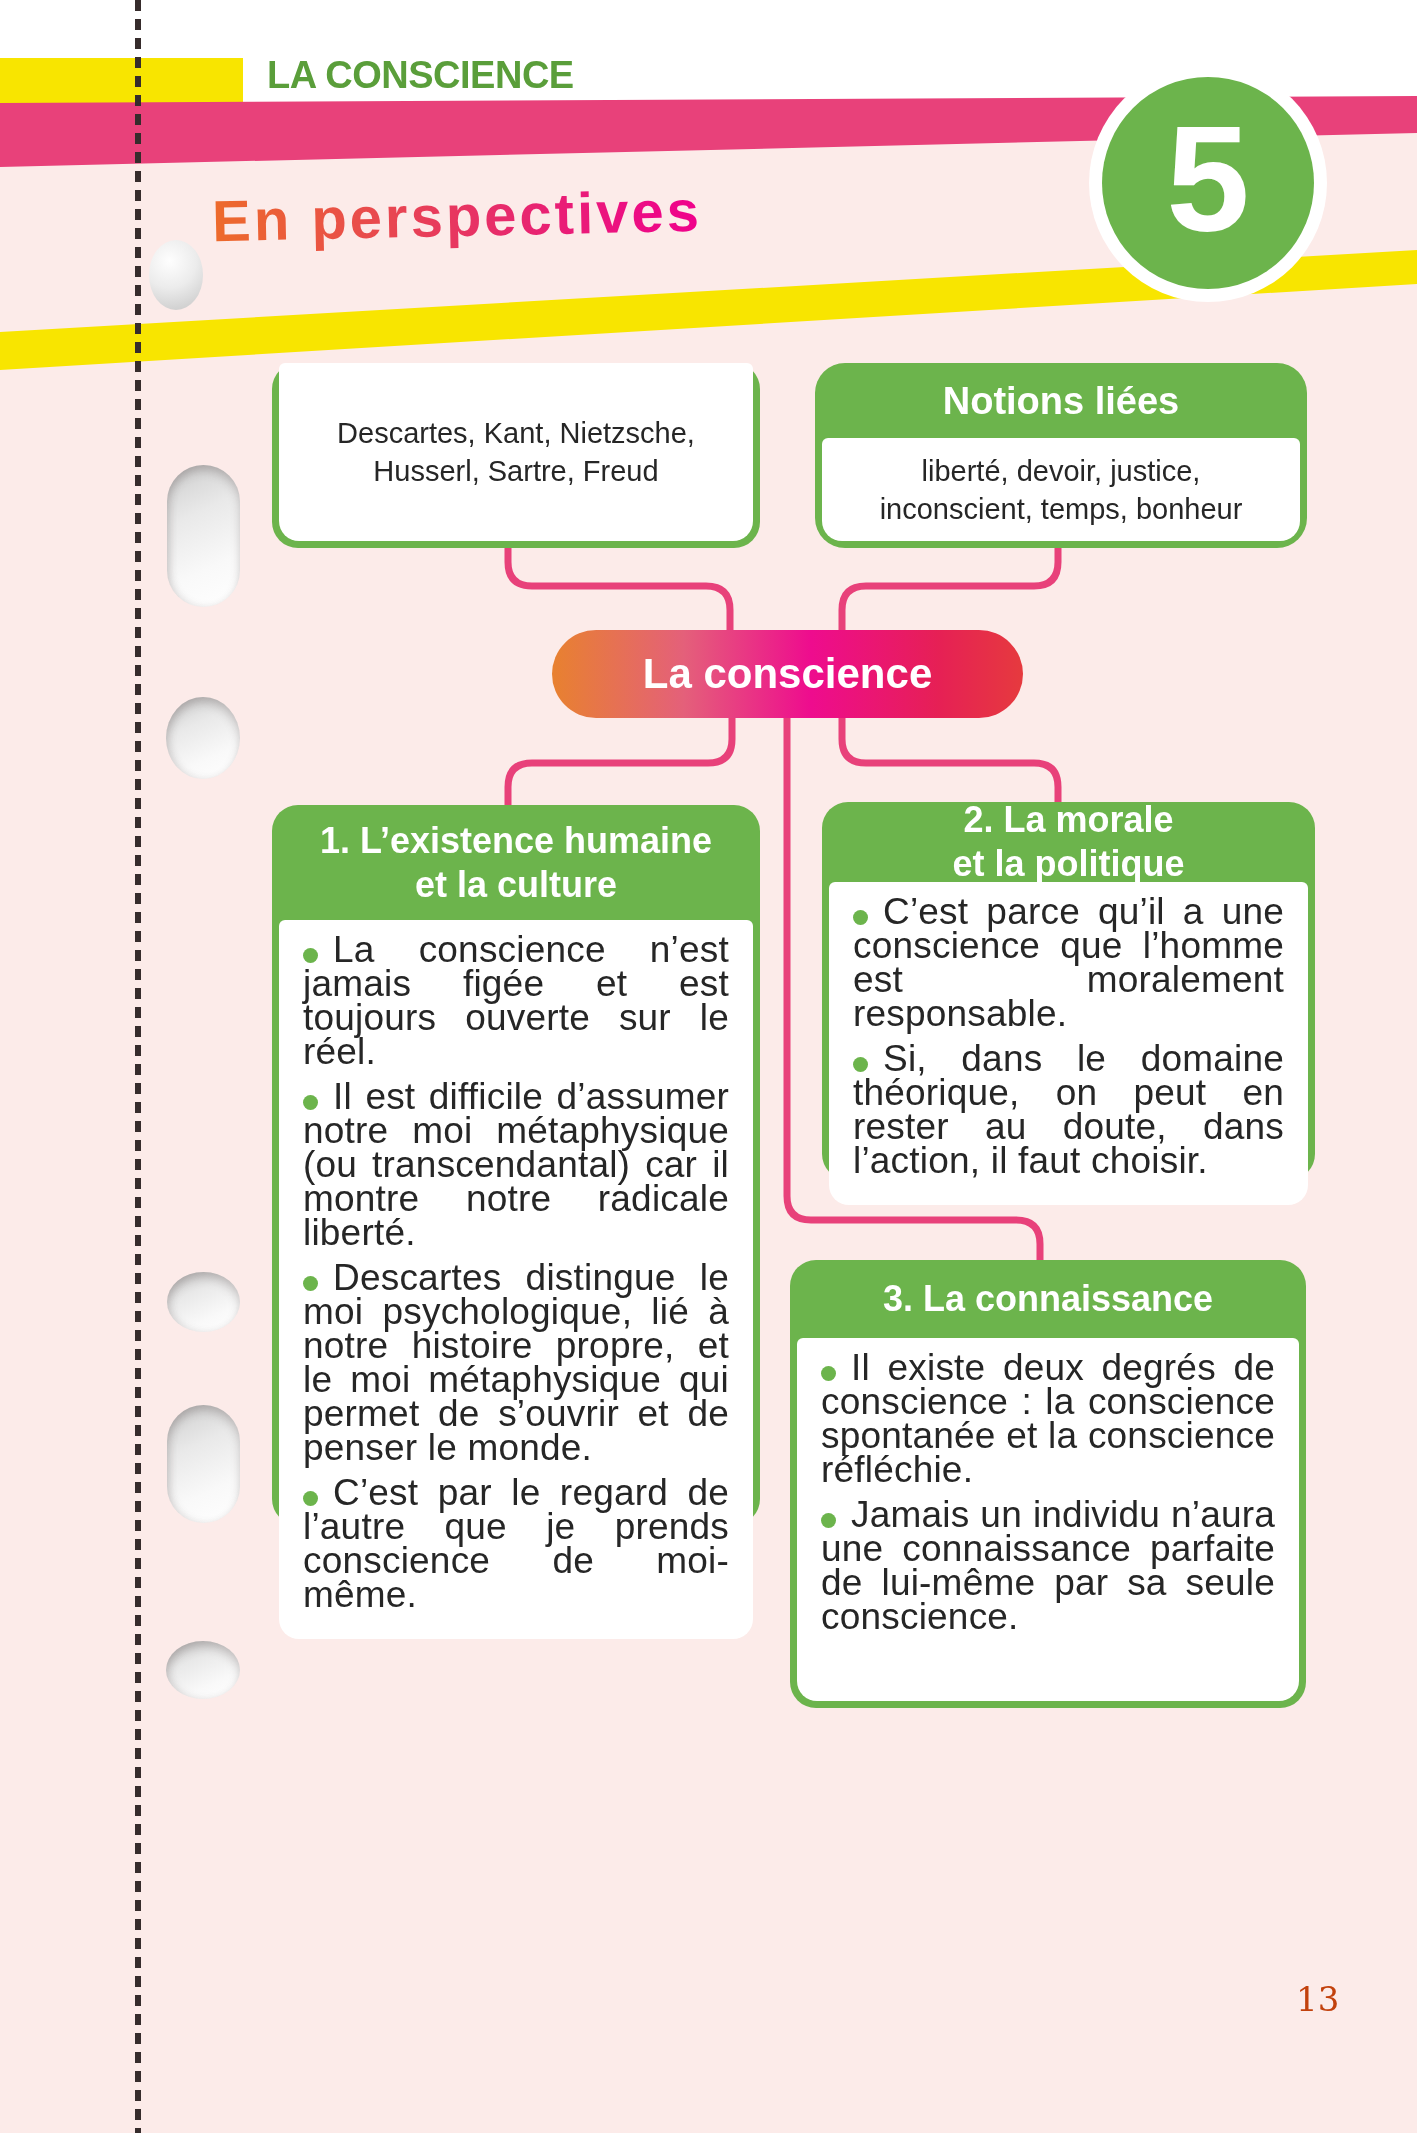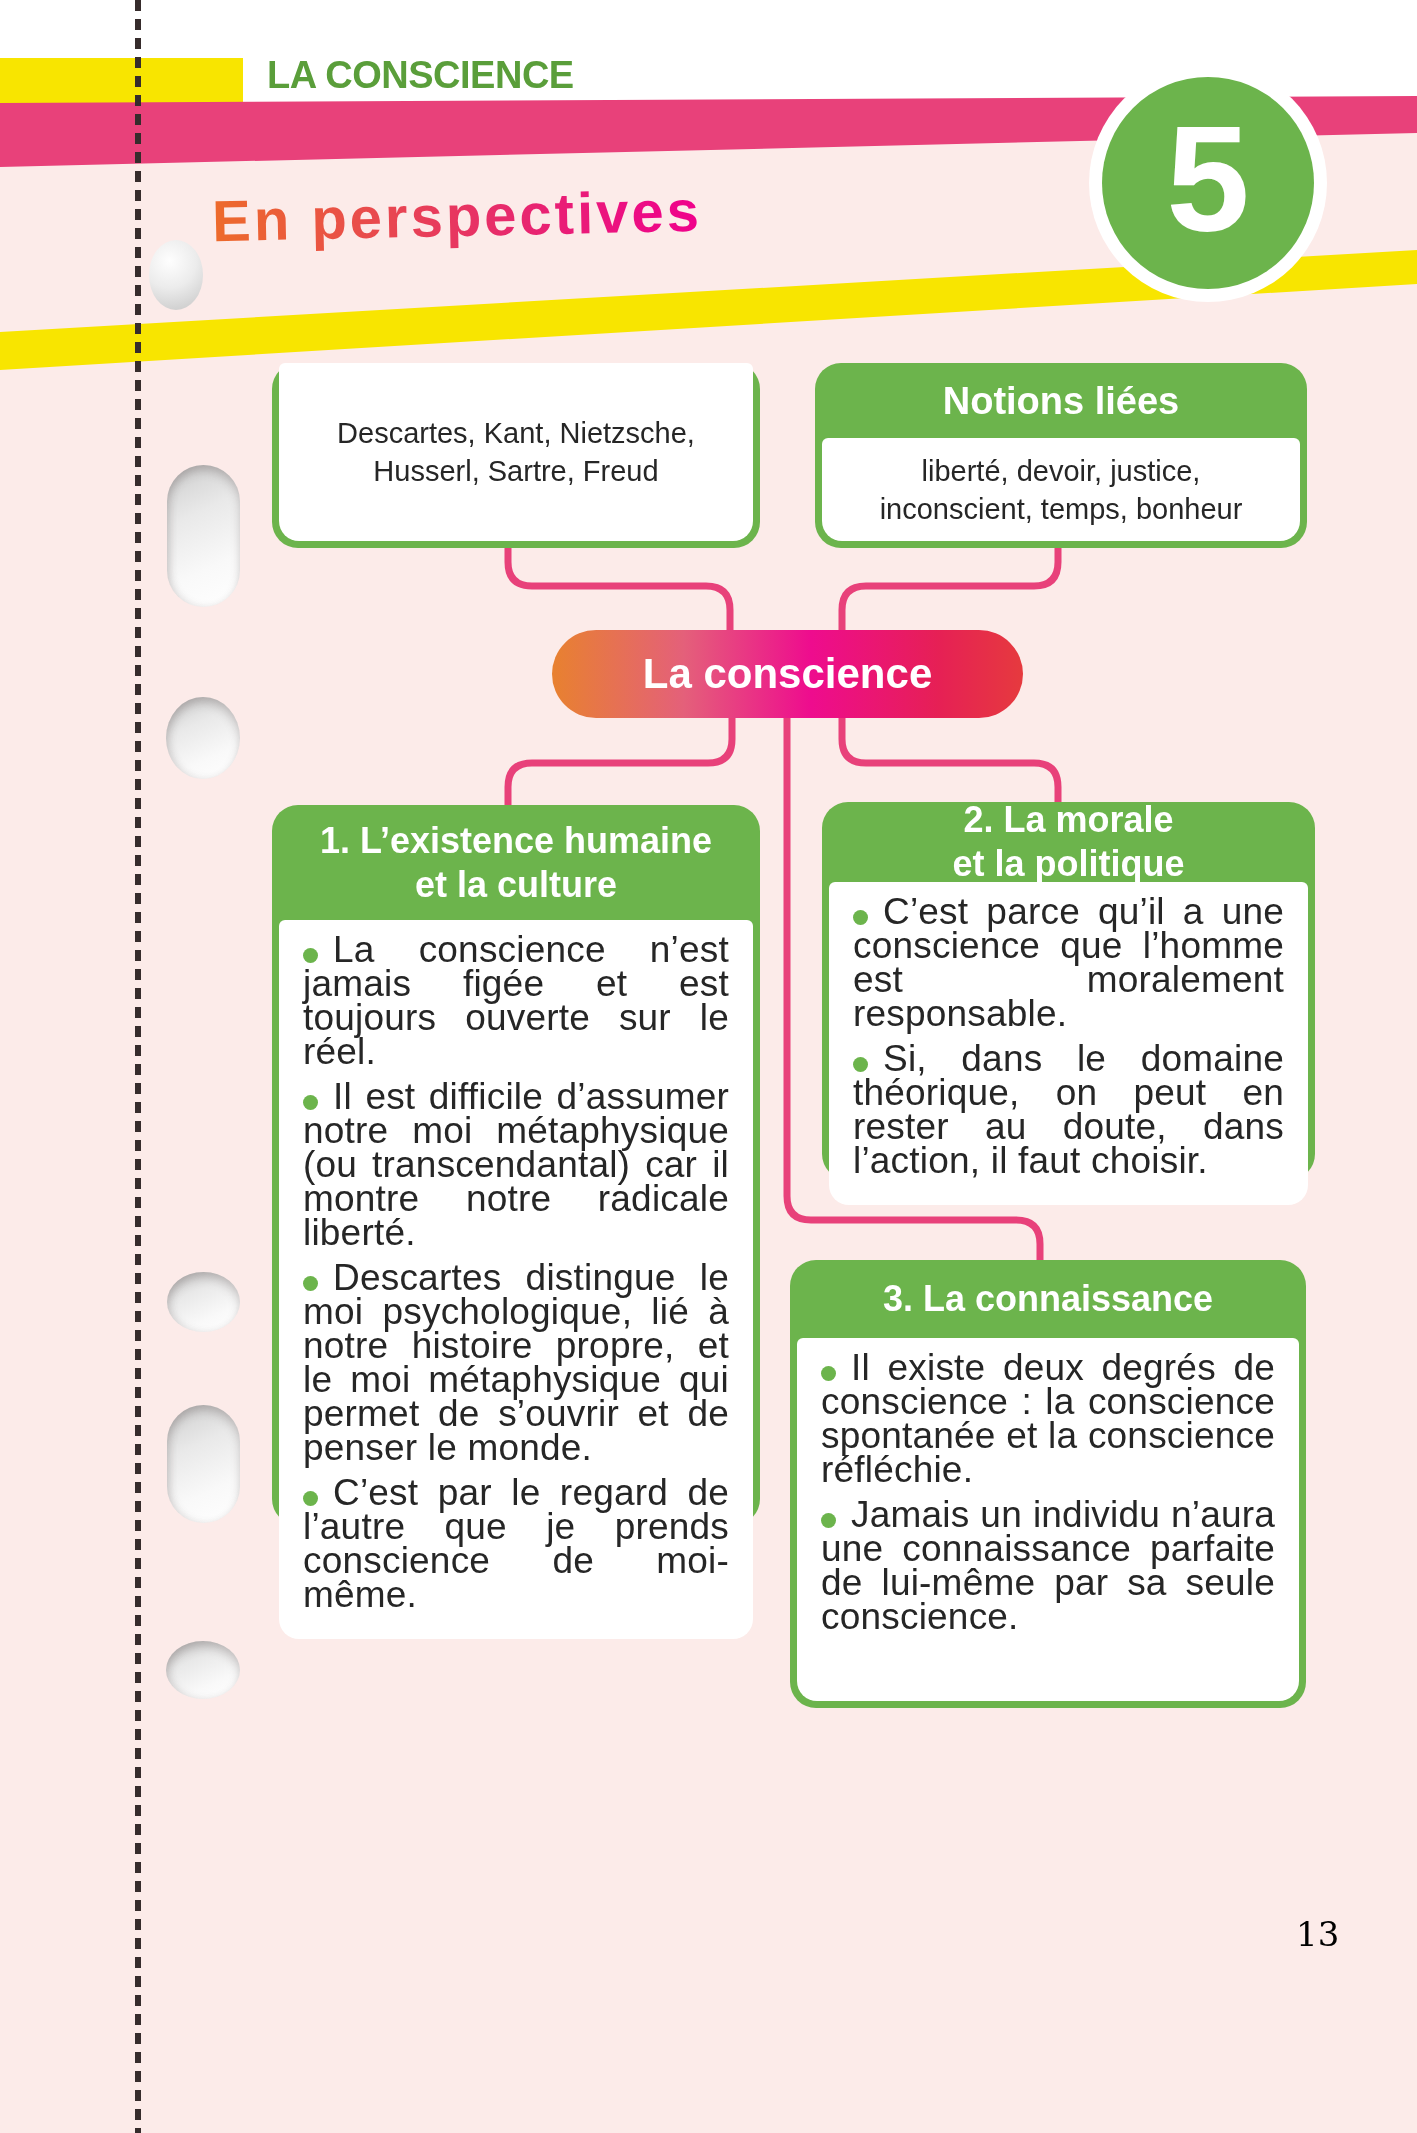--- a/index.html
+++ b/index.html
@@ -78,22 +78,22 @@
     display:flex;align-items:center;justify-content:center;
   }
   #node{
     position:absolute;left:552px;top:630px;width:471px;height:88px;z-index:5;
     border-radius:44px;
     background:linear-gradient(90deg,#e8812f 0%,#e4607a 28%,#ee0c8e 55%,#e62055 82%,#e63a3e 100%);
     display:flex;align-items:center;justify-content:center;
   }
   #node .label{color:#fff;font-weight:bold;font-size:42px;}
   .pagenum{
-    position:absolute;left:1296px;top:1914px;z-index:5;
-    font-family:"DejaVu Serif", serif;font-size:34px;color:#000000;
+    position:absolute;left:1296px;top:1979px;z-index:5;
+    font-family:"DejaVu Serif", serif;font-size:34px;color:#c2410c;
   }
 </style>
 </head>
 <body>
 
 <div id="page">
 
   <svg class="bands" width="1417" height="400" viewBox="0 0 1417 400">
     <polygon points="0,0 1417,0 1417,97 0,105" fill="#ffffff"></polygon>
     <rect x="0" y="58" width="243" height="46" fill="#f8e500"></rect>
@@ -124,21 +124,21 @@
       <path d="M 732 705 L 732 739 Q 732 763 708 763 L 532 763 Q 508 763 508 787 L 508 815"></path>
       <path d="M 842 705 L 842 739 Q 842 763 866 763 L 1034 763 Q 1058 763 1058 787 L 1058 812"></path>
       <path d="M 787 705 L 787 1196 Q 787 1220 811 1220 L 1016 1220 Q 1040 1220 1040 1244 L 1040 1270"></path>
     </g>
   </svg>
 
   <div class="box" style="left:272px;top:363px;width:488px;height:185px;">
     <div class="bd center">Descartes, Kant, Nietzsche,
 Husserl, Sartre, Freud</div>
   </div>
-  <div class="box" style="left:815px;top:363px;width:492px;height:185px;">
+  <div class="box" style="left:815px;top:363px;width:492px;height:185px;border-radius:30px;">
     <div class="hd" style="height:75px;font-size:38px;">Notions liées</div>
     <div class="bd center">liberté, devoir, justice,
 inconscient, temps, bonheur</div>
   </div>
 
   <div id="node">
     <span class="label">La conscience</span>
   </div>
 
   <div class="box" style="left:272px;top:805px;width:488px;height:720px;">

